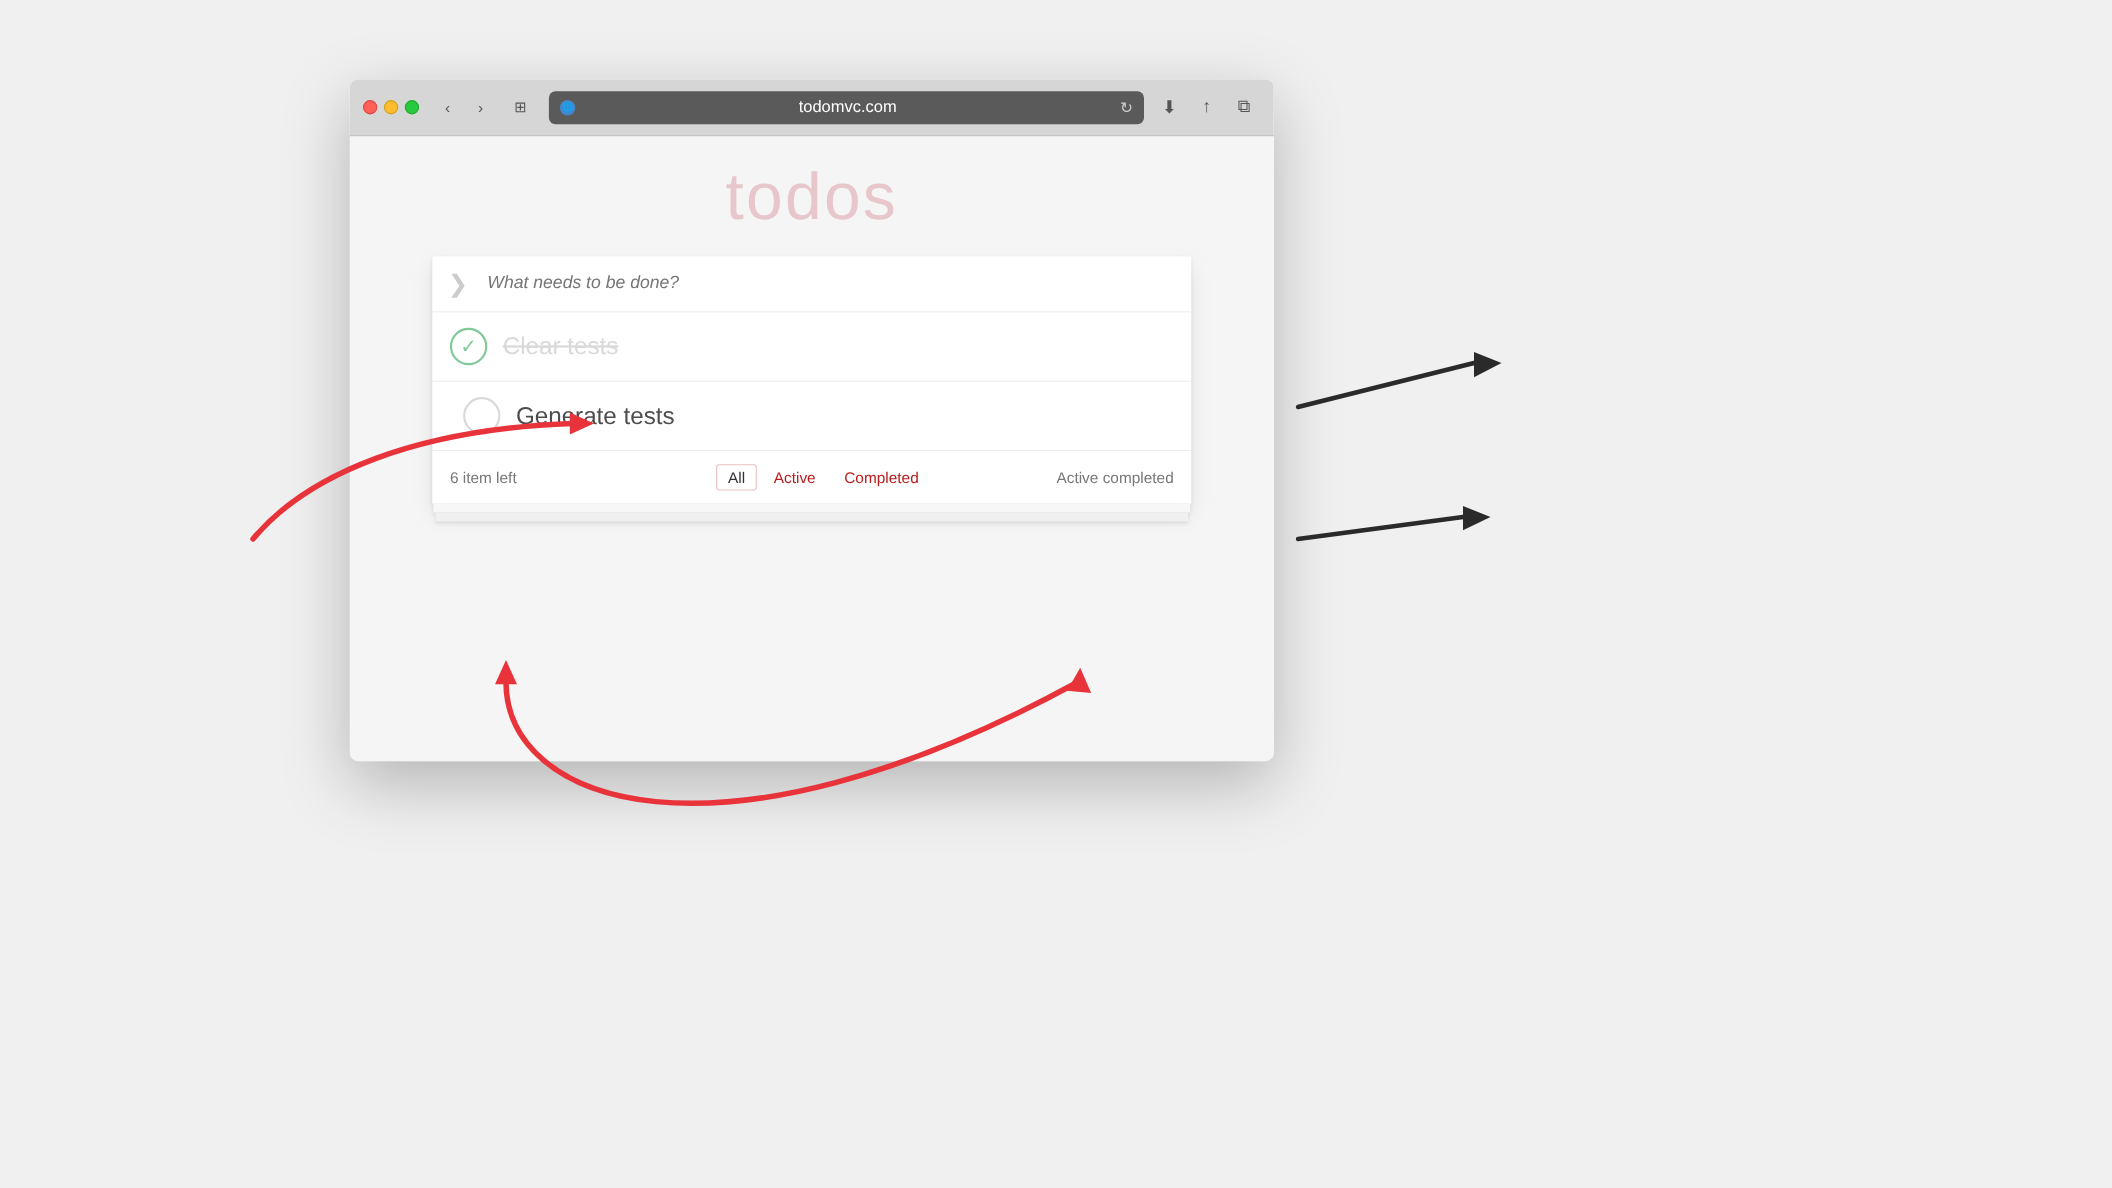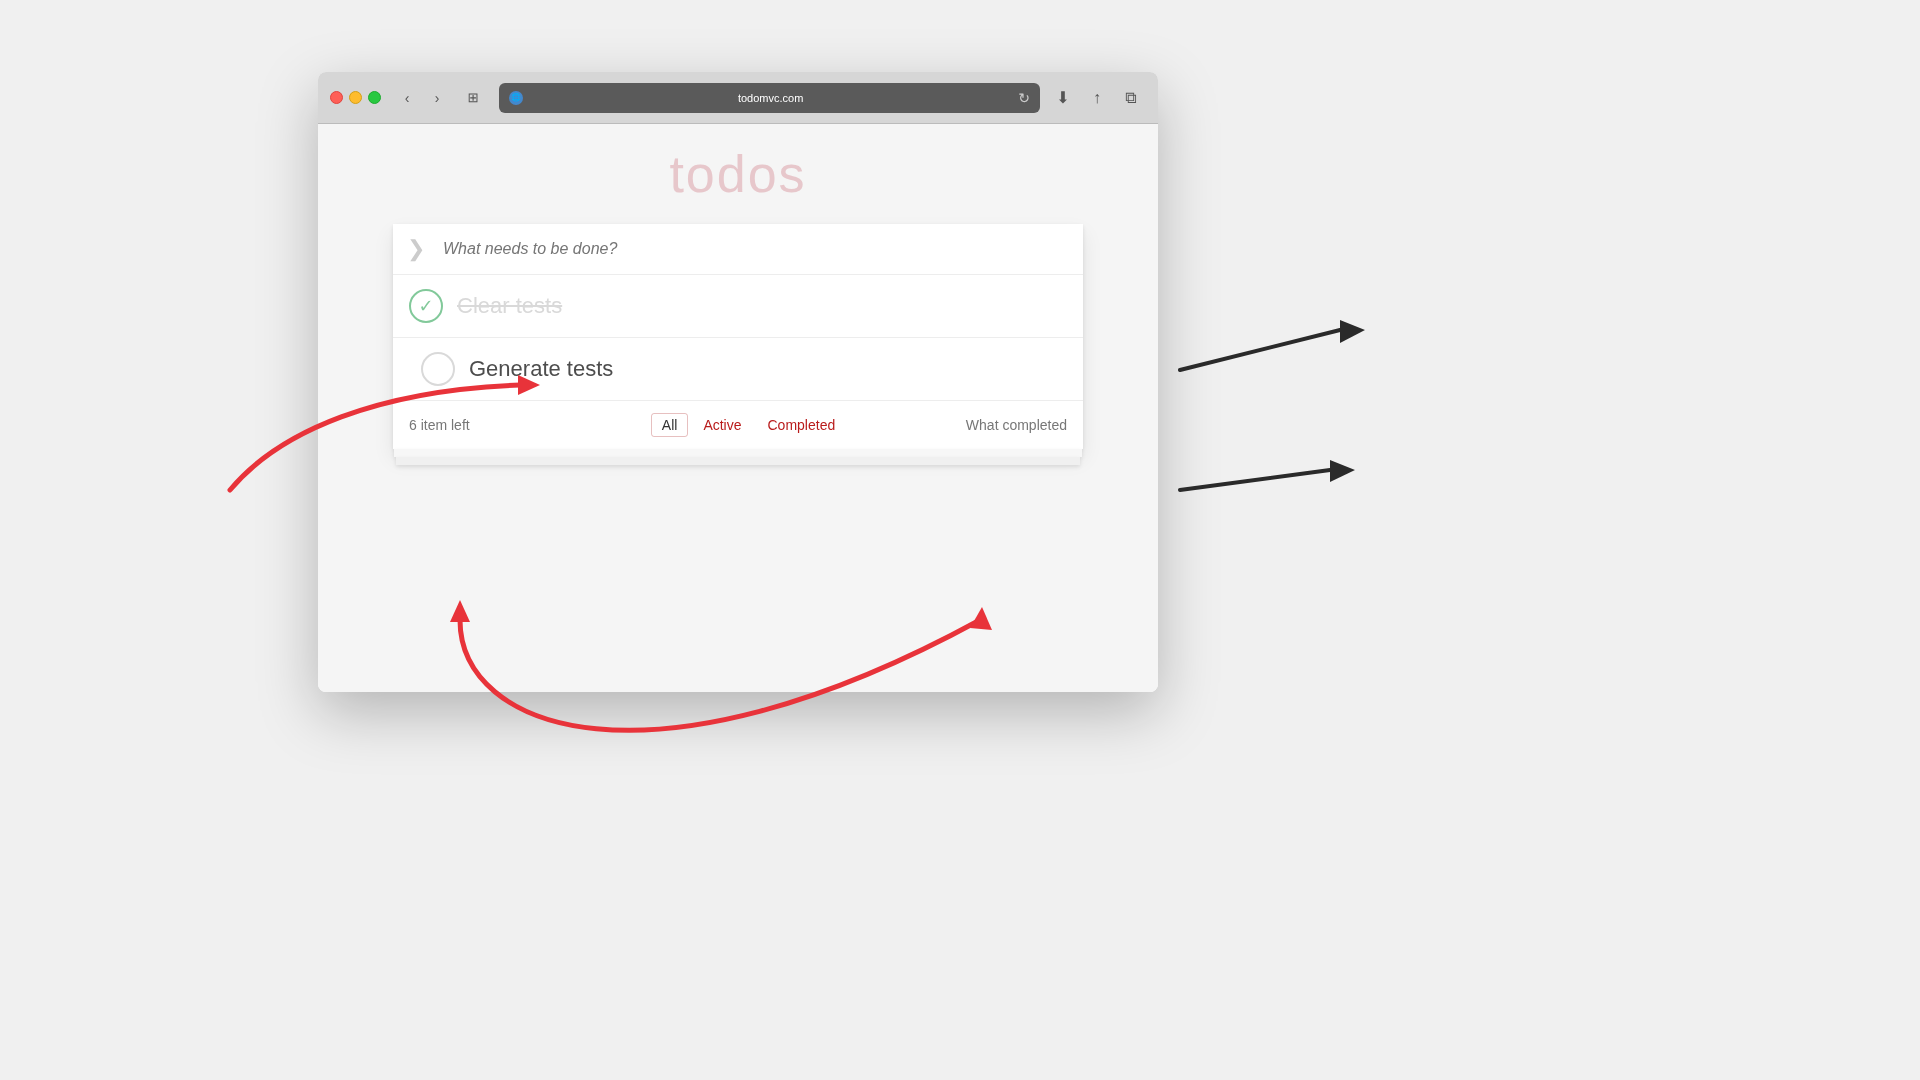--- a/index.html
+++ b/index.html
@@ -109,21 +109,21 @@
       align-items: center;
       justify-content: center;
       color: white;
       font-size: 8px;
       font-weight: bold;
       flex-shrink: 0;
     }
 
     .address-text {
       color: #fff;
-      font-size: 11px;
+      font-size: 15px;
       flex: 1;
       text-align: center;
     }
 
     .reload-btn {
       background: none;
       border: none;
       color: #ccc;
       cursor: pointer;
       font-size: 14px;
@@ -163,21 +163,21 @@
     
     .todomvc-app {
       width: 100%;
       display: flex;
       flex-direction: column;
       align-items: center;
       padding-top: 20px;
     }
 
     .todo-title {
-      font-size: 52px;
+      font-size: 60px;
       font-weight: 200;
       color: rgba(210, 130, 140, 0.4);
       letter-spacing: 2px;
       margin-bottom: 20px;
       font-family: 'Helvetica Neue', Arial, sans-serif;
     }
 
     .todo-container {
       width: 690px;
       background: #fff;
@@ -394,21 +394,21 @@
 
         <div class="todo-footer">
           <span class="items-left">6 item left</span>
 
           <div class="filter-buttons">
             <button class="filter-btn active">All</button>
             <button class="filter-btn">Active</button>
             <button class="filter-btn">Completed</button>
           </div>
 
-          <button class="clear-completed">What completed</button>
+          <button class="clear-completed">Active completed</button>
         </div>
       </div>
 
       <div class="todo-shadow-1"></div>
       <div class="todo-shadow-2"></div>
     </div>
   </div>
 </div>
 
 <svg class="arrows-container" xmlns="http://www.w3.org/2000/svg">

